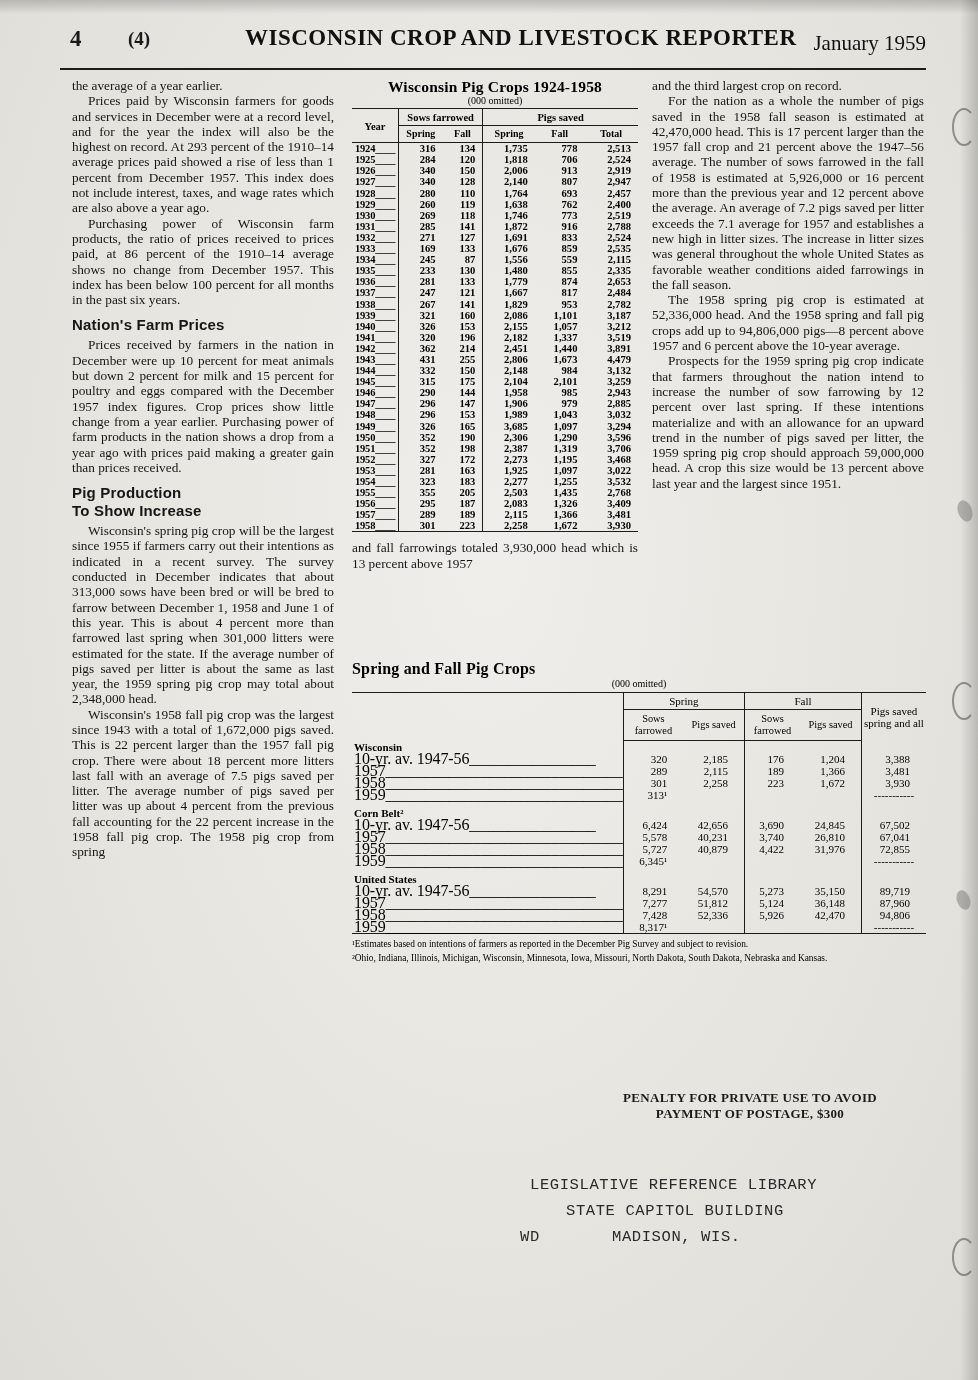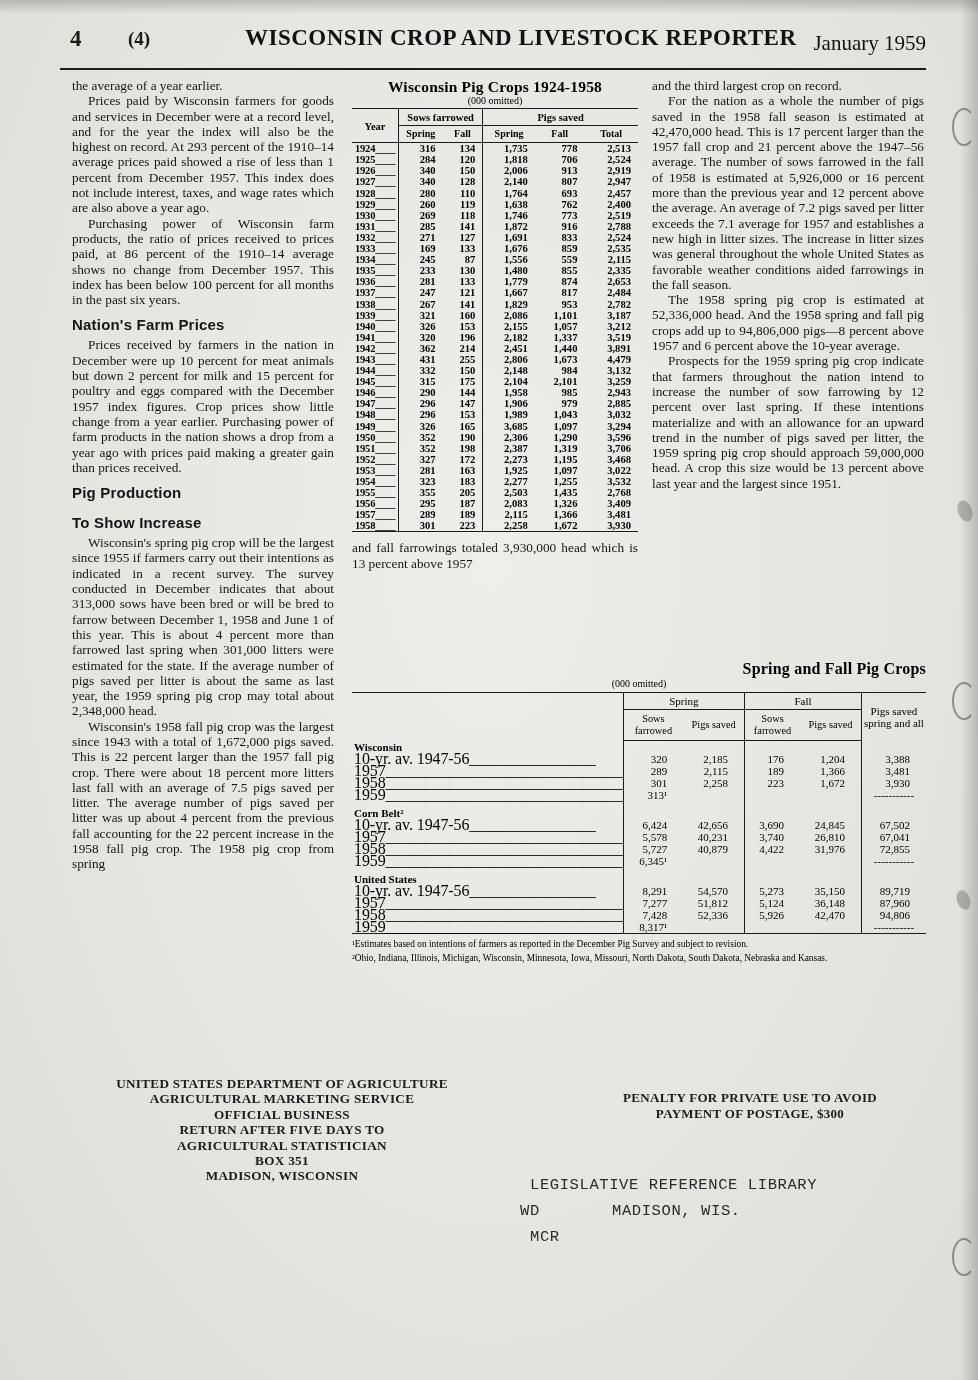--- a/index.html
+++ b/index.html
@@ -160,21 +160,21 @@
     text-align: justify;
     margin-top: 8px;
     color: #161616;
   }
   
   .tbl2-wrap {
     position: absolute;
     left: 352px; top: 660px; width: 574px;
   }
   .tbl2-title {
-    text-align: right;
+    text-align: left;
     font-weight: bold;
     font-size: 16px;
     letter-spacing: 0.2px;
   }
   .tbl2-sub {
     text-align: center;
     font-size: 10px;
     margin-top: 0px;
     margin-bottom: 3px;
   }
@@ -311,21 +311,21 @@
   </div>
   <div class="rule"></div>
 
   <div class="col col-left">
     <p class="noind">the average of a year earlier.</p>
     <p>Prices paid by Wisconsin farmers for goods and services in December were at a record level, and for the year the index will also be the highest on record. At 293 percent of the 1910–14 average prices paid showed a rise of less than 1 percent from December 1957. This index does not include interest, taxes, and wage rates which are also above a year ago.</p>
     <p>Purchasing power of Wisconsin farm products, the ratio of prices received to prices paid, at 86 percent of the 1910–14 average shows no change from December 1957. This index has been below 100 percent for all months in the past six years.</p>
     <div class="sec-head">Nation's Farm Prices</div>
     <p>Prices received by farmers in the nation in December were up 10 percent for meat animals but down 2 percent for milk and 15 percent for poultry and eggs compared with the December 1957 index figures. Crop prices show little change from a year earlier. Purchasing power of farm products in the nation shows a drop from a year ago with prices paid making a greater gain than prices received.</p>
     <div class="sec-head" style="margin-bottom:0;">Pig Production</div>
-    <div class="sec-head" style="margin-top:12px;">To Show Increase</div>
+    <div class="sec-head" style="margin-top:0;">To Show Increase</div>
     <p>Wisconsin's spring pig crop will be the largest since 1955 if farmers carry out their intentions as indicated in a recent survey. The survey conducted in December indicates that about 313,000 sows have been bred or will be bred to farrow between December 1, 1958 and June 1 of this year. This is about 4 percent more than farrowed last spring when 301,000 litters were estimated for the state. If the average number of pigs saved per litter is about the same as last year, the 1959 spring pig crop may total about 2,348,000 head.</p>
     <p>Wisconsin's 1958 fall pig crop was the largest since 1943 with a total of 1,672,000 pigs saved. This is 22 percent larger than the 1957 fall pig crop. There were about 18 percent more litters last fall with an average of 7.5 pigs saved per litter. The average number of pigs saved per litter was up about 4 percent from the previous fall accounting for the 22 percent increase in the 1958 fall pig crop. The 1958 pig crop from spring</p>
   </div>
 
   <div class="tbl1-wrap">
     <div class="tbl-title">Wisconsin Pig Crops 1924-1958</div>
     <div class="tbl-sub">(000 omitted)</div>
     <table class="t1">
       <thead>
         <tr class="hrow1">
@@ -791,32 +791,23 @@
           </tr>
           <tr>
             <td colspan="6" style="border-top: 1.6px solid rgb(28, 28, 28); height: 2px;"></td>
           </tr>
         </tbody>
     </table>
     <div class="fn">¹Estimates based on intentions of farmers as reported in the December Pig Survey and subject to revision.</div>
     <div class="fn">²Ohio, Indiana, Illinois, Michigan, Wisconsin, Minnesota, Iowa, Missouri, North Dakota, South Dakota, Nebraska and Kansas.</div>
   </div>
 
-  <div class="foot-left">
-      <div>UNITED STATES DEPARTMENT OF AGRICULTURE</div>
-      <div>AGRICULTURAL MARKETING SERVICE</div>
-      <div>OFFICIAL BUSINESS</div>
-      <div>RETURN AFTER FIVE DAYS TO</div>
-      <div>AGRICULTURAL STATISTICIAN</div>
-      <div>BOX 351</div>
-      <div>MADISON, WISCONSIN</div>
-    </div>
   <div class="foot-right">
       <div>PENALTY FOR PRIVATE USE TO AVOID</div>
       <div>PAYMENT OF POSTAGE, $300</div>
     </div>
 
   <div class="stamp">
     <div class="l1">LEGISLATIVE REFERENCE LIBRARY</div>
+    <div class="l2">STATE CAPITOL BUILDING</div>
     <div class="l3"><span class="stamp-wd">WD</span><span>MADISON, WIS.</span></div>
-    <div class="l4">MCR</div>
   </div>
 </div>
 
 </body></html>

